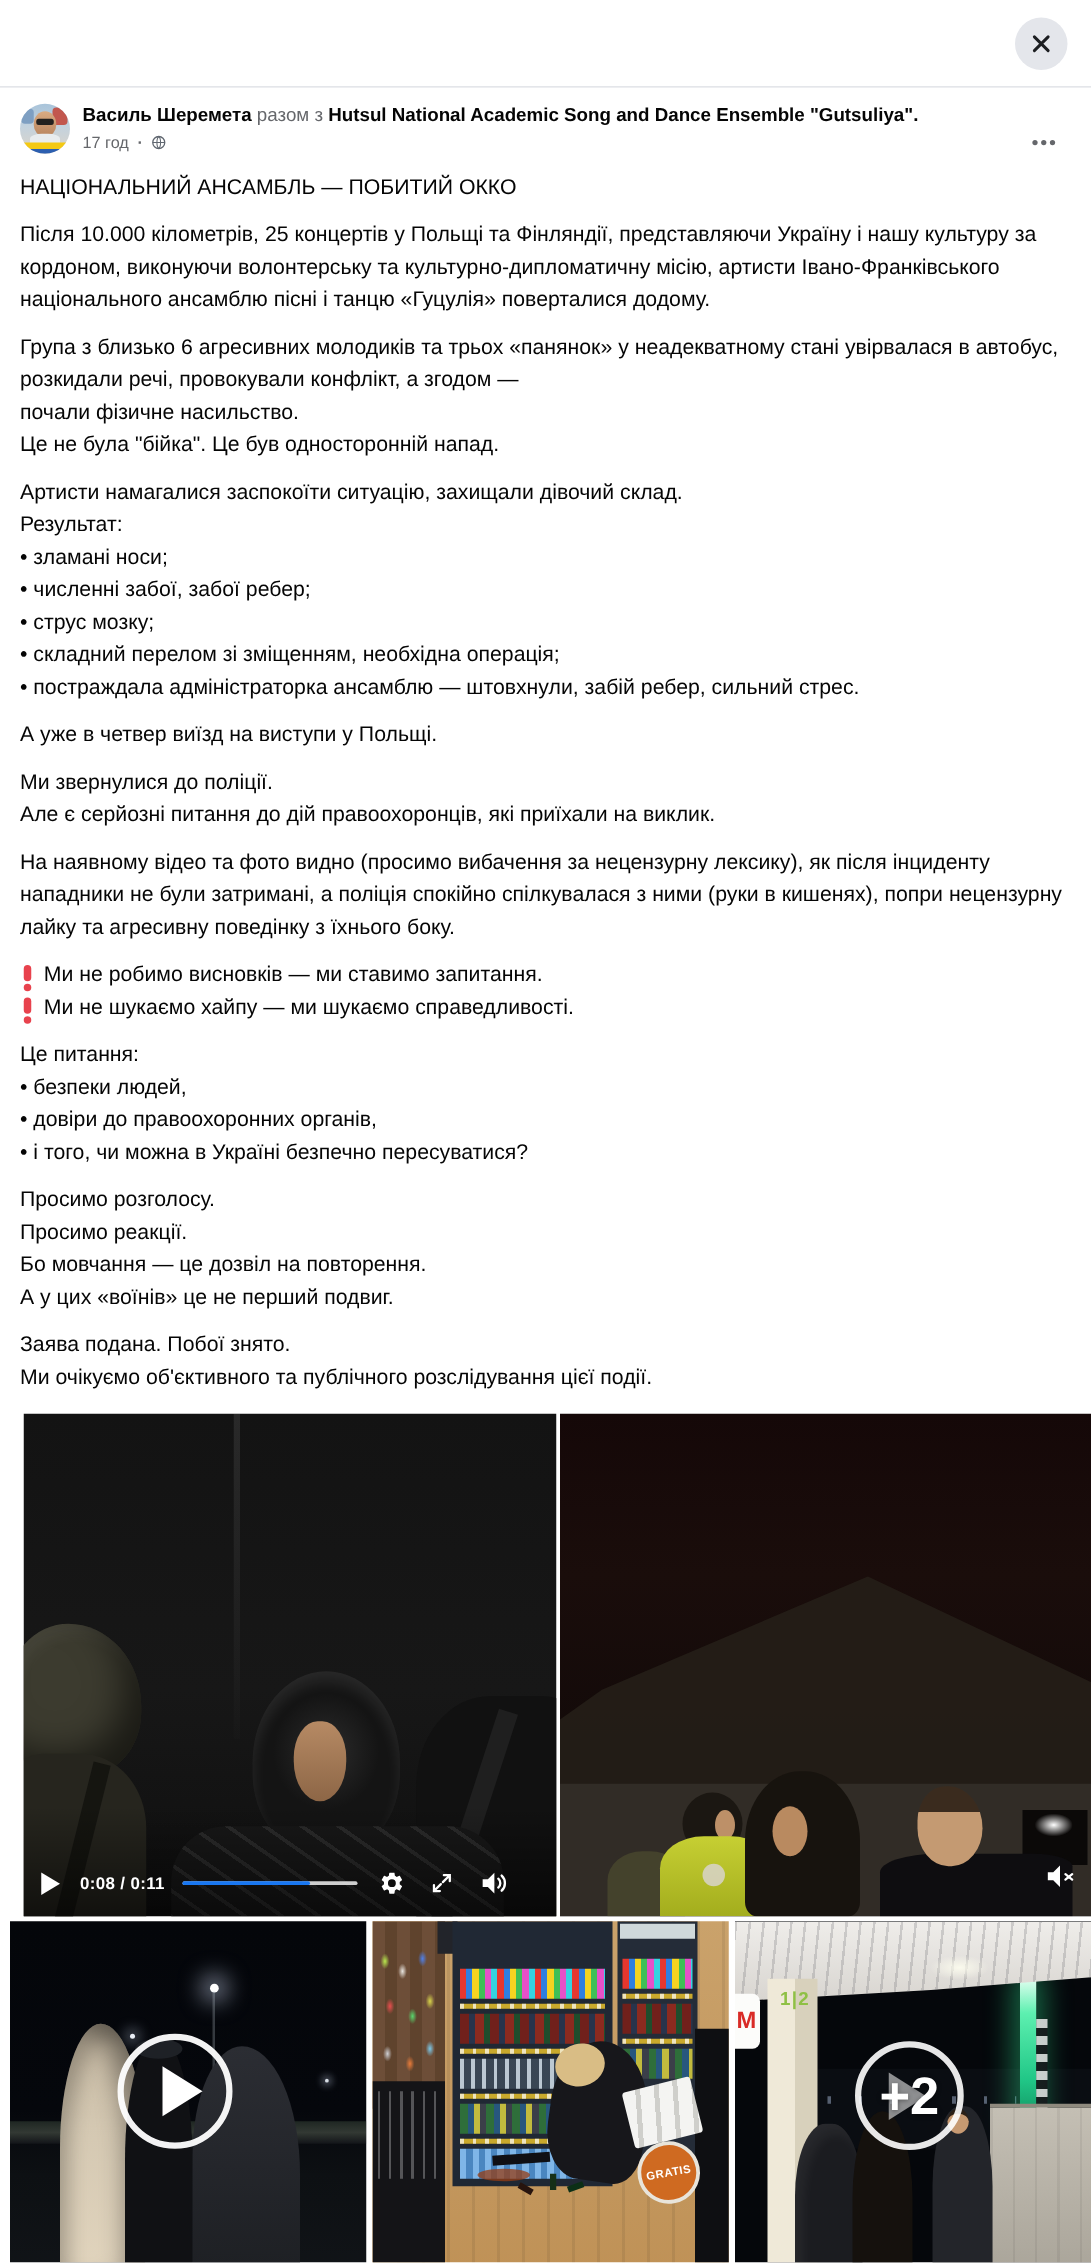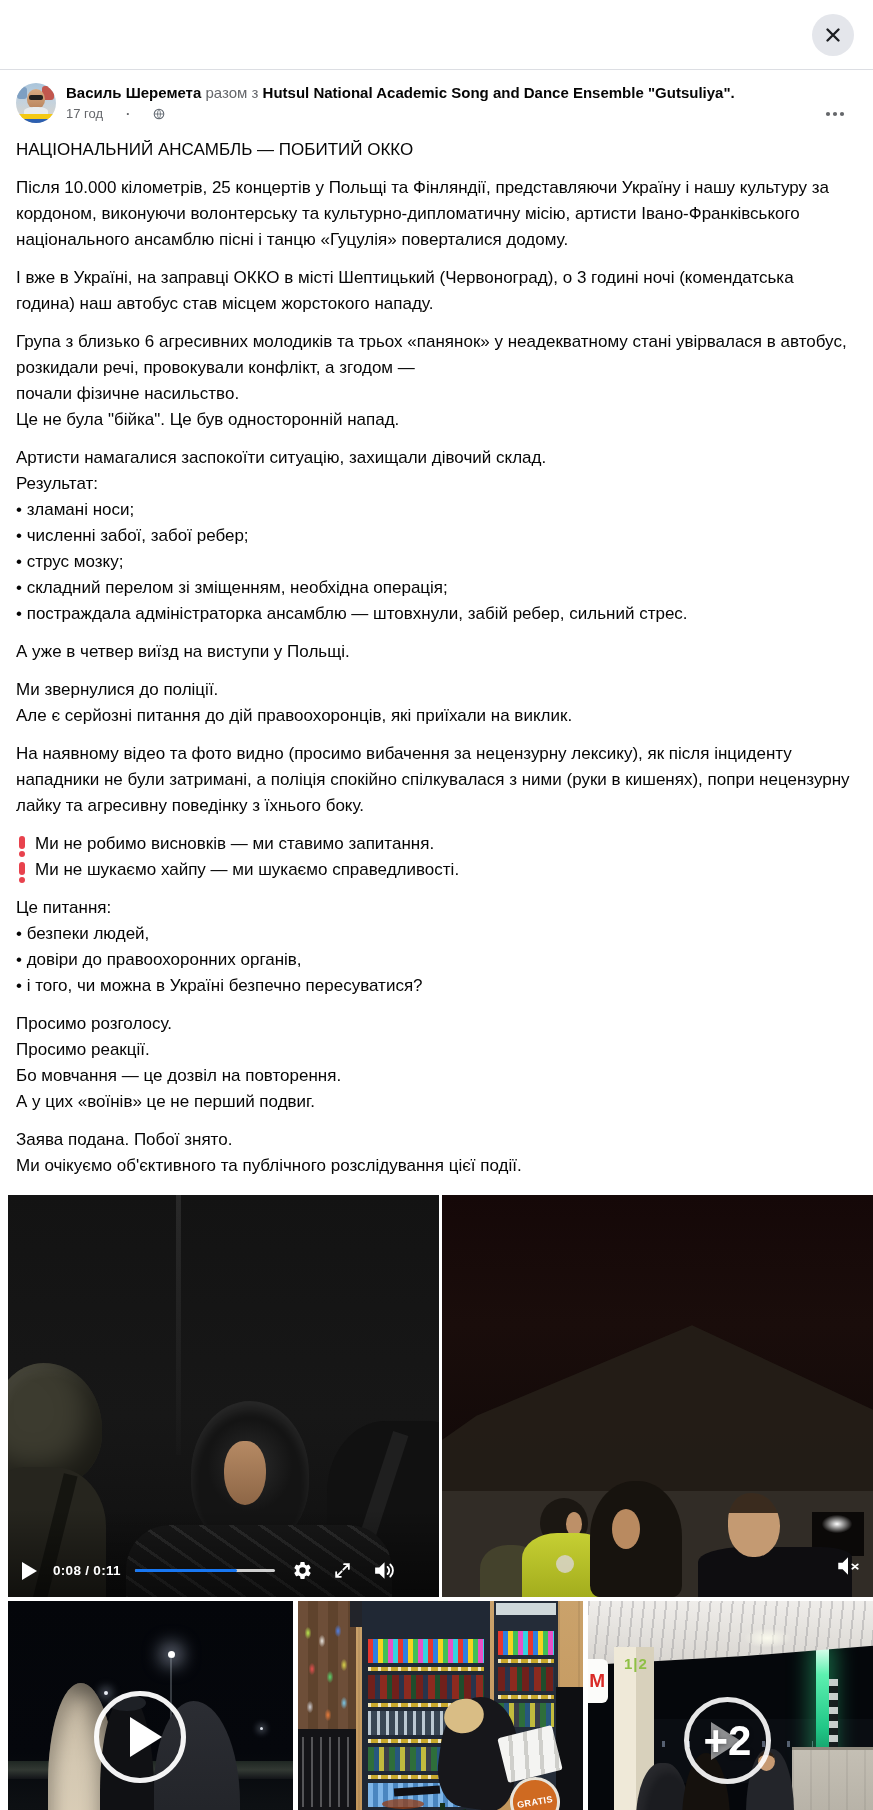--- a/index.html
+++ b/index.html
@@ -19,21 +19,21 @@
   .av-red { position:absolute; right:2px; top:3px; width:12px; height:14px; background:#c2574e; border-radius:3px; }
   .av-blue { position:absolute; left:1px; top:4px; width:10px; height:12px; background:#7e9fc2; border-radius:3px; }
   .av-face { position:absolute; left:11px; top:6px; width:18px; height:20px; background:linear-gradient(180deg,#d9ab82,#b9855e); border-radius:50% 50% 45% 45%; }
   .av-shades { position:absolute; left:13px; top:12px; width:14px; height:5px; background:#23211f; border-radius:2px; }
   .av-shirt { position:absolute; left:8px; top:24px; width:24px; height:10px; background:#e8ecee; border-radius:40% 40% 0 0; }
   .av-band { position:absolute; left:0; bottom:0; width:100%; height:9px; background:linear-gradient(180deg,#f4c913 0 60%,#2c5fb0 60% 100%); }
   .post-meta { flex:1 1 auto; min-width:0; }
   .byline { font-size:15px; line-height:20px; color:#050505; padding-right:60px; }
   .byline .author, .byline .tagged { font-weight:700; cursor:pointer; }
   .byline .connector { color:#65676b; font-weight:400; }
-  .timestamp { margin-top:3px; display:flex; align-items:center; gap:23px; font-size:13px; color:#65676b; cursor:pointer; }
+  .timestamp { margin-top:3px; display:flex; align-items:center; gap:7px; font-size:13px; color:#65676b; cursor:pointer; }
   .timestamp .sep { font-weight:700; }
   .more-btn { position:absolute; right:22px; margin-top:22px; background:none; border:none; cursor:pointer; padding:6px; }
 
   
   .post-body { padding:8px 16px 0; font-size:17px; line-height:26px; color:#050505; }
   .para { white-space:pre-line; margin-bottom:12px; }
   .para:last-child { margin-bottom:0; }
   .ex-line { display:flex; align-items:flex-end; }
   .excl { position:relative; display:inline-block; width:6px; height:21px; flex:0 0 6px; margin:3px 10px 0 3px; }
   .excl::before { content:""; position:absolute; top:0; left:0; width:6px; height:13px; border-radius:3px; background:#e8424d; }
@@ -41,21 +41,21 @@
 
   
   .media { margin:16px 0 0 8px; width:865px; }
   .row-top { display:flex; gap:3px; height:402px; margin-bottom:4px; }
   .row-bot { display:flex; gap:5px; height:290px; }
   .tile { position:relative; flex:1 1 0; overflow:hidden; background:#0a0a0a; cursor:pointer; }
 
   
   .t1 { background:
       radial-gradient(150px 110px at 94% 94%, rgba(160,125,70,.30), transparent 70%),
-      linear-gradient(180deg,#131313 0%,#171717 55%,#0f0f0f 100%); }
+      linear-gradient(180deg,#131313 0%,#171717 55%,#0f0f0f 100%); margin-left: 11px; }
   .t1-pole { position:absolute; left:168px; top:0; width:5px; height:260px; background:linear-gradient(180deg,rgba(130,130,130,.20),rgba(70,70,70,.04)); }
   .t1-helmet { position:absolute; left:-14px; top:168px; width:108px; height:122px; background:#3c3b2f; border-radius:46% 54% 42% 40%;
       box-shadow:inset -14px -18px 28px rgba(0,0,0,.55), inset 6px 8px 12px rgba(255,255,255,.05); }
   .t1-sbody { position:absolute; left:-18px; top:272px; width:116px; height:132px; background:#26251e; border-radius:30% 45% 0 0; }
   .t1-sbody::after { content:""; position:absolute; left:58px; top:6px; width:14px; height:130px; background:#151510; transform:rotate(14deg); }
   .t1-hood { position:absolute; left:183px; top:206px; width:118px; height:146px; border-radius:50% 50% 44% 44%;
       background:radial-gradient(closest-side at 50% 44%,#2c2c2c,#141414 72%); box-shadow:inset 0 8px 12px rgba(255,255,255,.09); }
   .t1-face { position:absolute; left:216px; top:246px; width:42px; height:64px; background:linear-gradient(180deg,#b68a64,#8d6646); border-radius:50% 50% 55% 55%; }
   .t1-puffer { position:absolute; left:118px; top:330px; width:266px; height:74px; border-radius:44px 44px 0 0; background:#181818; }
   .t1-puffer::after { content:""; position:absolute; inset:0; border-radius:inherit;
@@ -244,21 +244,20 @@
               <circle cx="17" cy="3" r="2.1"></circle>
             </g>
           </svg>
       </span>
     </button>
   </div>
 
   <div class="post-body" id="post-body">
       <div class="para">НАЦІОНАЛЬНИЙ АНСАМБЛЬ — ПОБИТИЙ ОККО</div>
       <div class="para">Після 10.000 кілометрів, 25 концертів у Польщі та Фінляндії, представляючи Україну і нашу культуру за кордоном, виконуючи волонтерську та культурно-дипломатичну місію, артисти Івано-Франківського національного ансамблю пісні і танцю «Гуцулія» поверталися додому.</div>
-      <div class="para">І вже в Україні, на заправці ОККО в місті Шептицький (Червоноград), о 3 годині ночі (комендатська година) наш автобус став місцем жорстокого нападу.</div>
       <div class="para">Група з близько 6 агресивних молодиків та трьох «панянок» у неадекватному стані увірвалася в автобус, розкидали речі, провокували конфлікт, а згодом —
 почали фізичне насильство.
 Це не була "бійка". Це був односторонній напад.</div>
       <div class="para">Артисти намагалися заспокоїти ситуацію, захищали дівочий склад.
 Результат:
  • зламані носи;
  • численні забої, забої ребер;
  • струс мозку;
  • складний перелом зі зміщенням, необхідна операція;
  • постраждала адміністраторка ансамблю — штовхнули, забій ребер, сильний стрес.</div>

